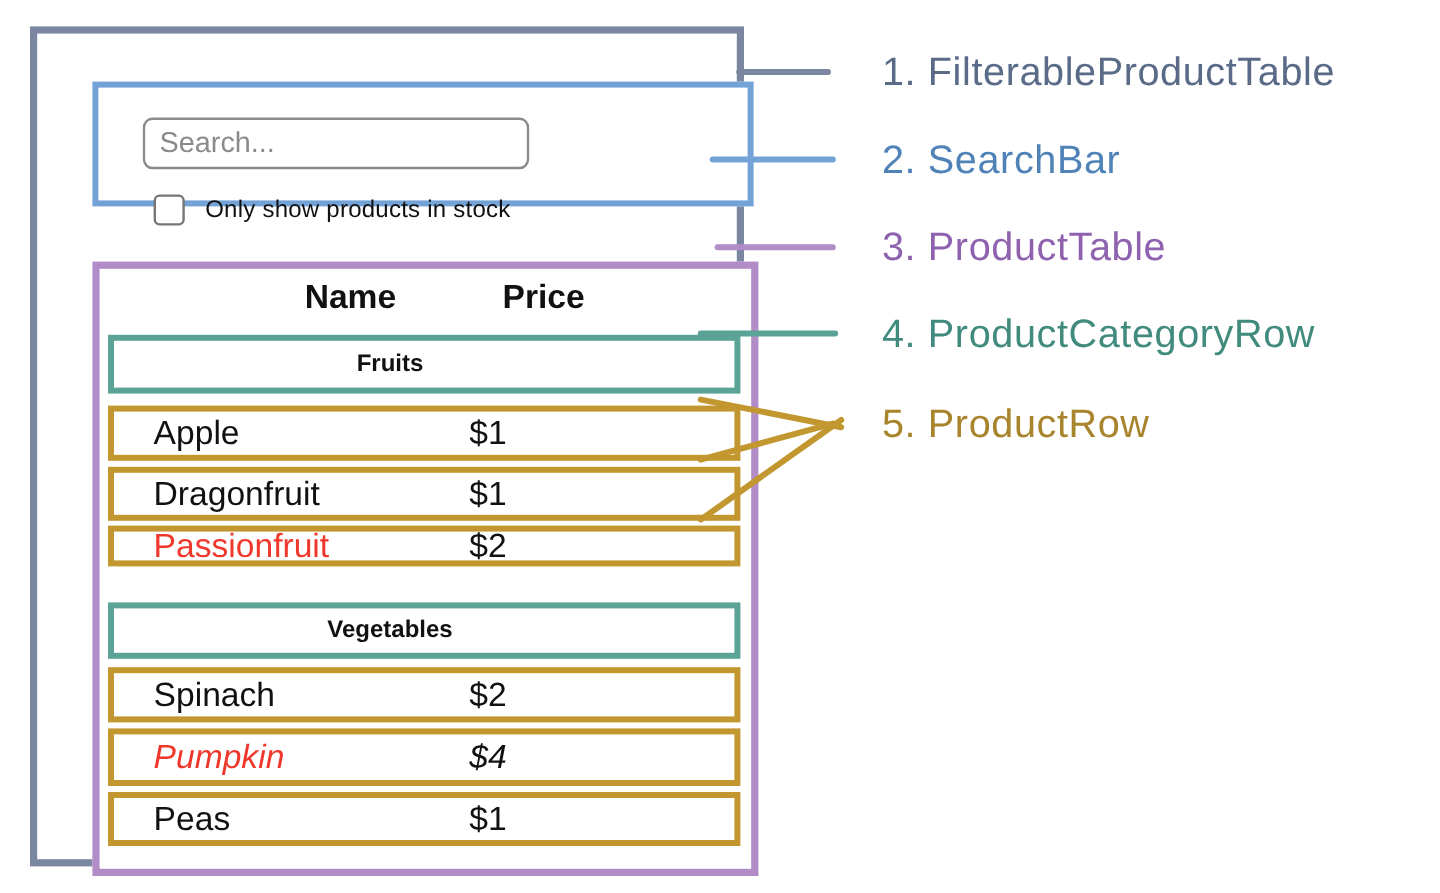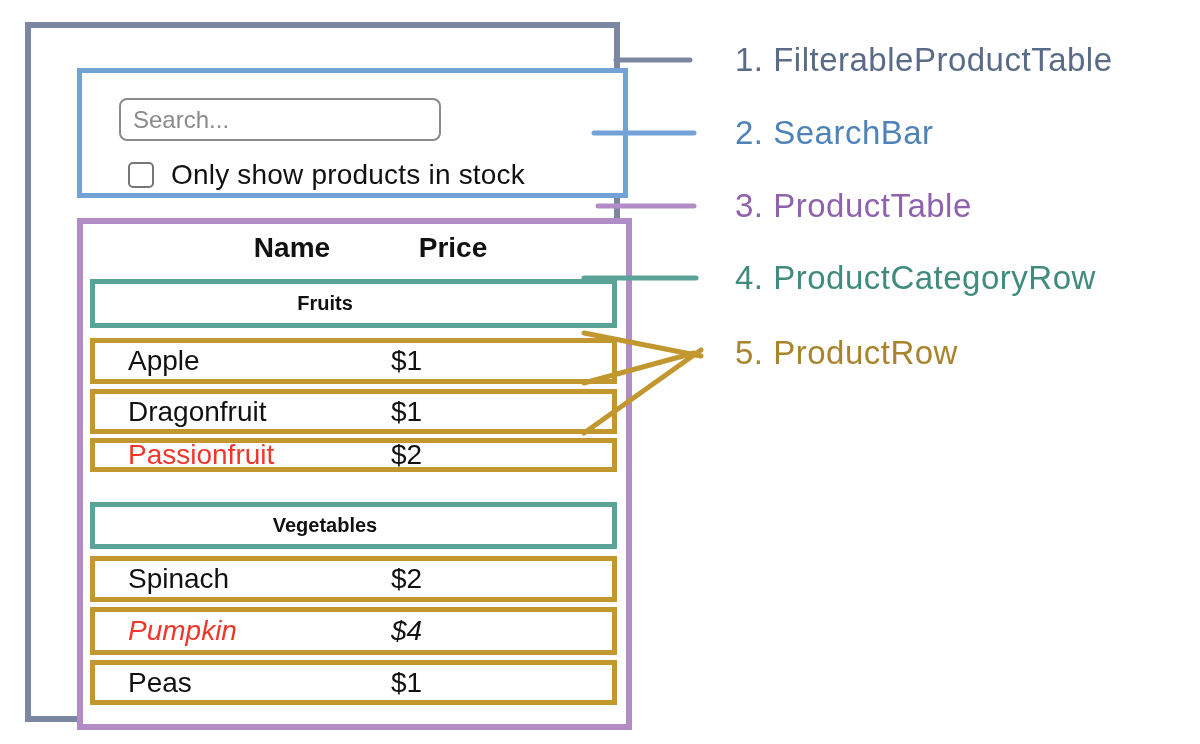--- a/index.html
+++ b/index.html
@@ -12,35 +12,35 @@
     --input-border:#8a8a8a;
   }
   *{box-sizing:border-box;margin:0;padding:0;}
   html,body{width:1200px;height:744px;background:#ffffff;overflow:hidden;
     font-family:"Liberation Sans",sans-serif;}
   .canvas{position:absolute;left:0;top:0;width:1200px;height:744px;}
 
   
   .outer-box{position:absolute;left:25px;top:22px;width:595px;height:700px;
     border:6px solid var(--slate);background:#fff;}
-  .search-bar-box{position:absolute;left:46px;top:40px;width:551px;height:130px;
+  .search-bar-box{position:absolute;left:46px;top:40px;width:551px;height:104px;
     border:5px solid var(--blue);background:#fff;}
   .product-table-box{position:absolute;left:46px;top:190px;width:555px;height:512px;
     border:6px solid var(--purple);background:#fff;}
 
   
   .search-input{position:absolute;left:37px;top:25px;width:322px;height:43px;
     border:2px solid var(--input-border);border-radius:8px;padding:0 12px;
     font-family:"Liberation Sans",sans-serif;font-size:24px;color:#333;outline:none;}
   .search-input::placeholder{color:#8a8a8a;opacity:1;}
   .stock-row{position:absolute;left:46px;top:86px;height:32px;display:flex;
     align-items:center;gap:17px;}
   .checkbox{width:26px;height:26px;border:2px solid #767676;border-radius:5px;
     background:#fff;flex:none;}
-  .stock-label{font-size:28px;color:var(--text);white-space:nowrap;letter-spacing:.2px;}
+  .stock-label{font-size:20px;color:var(--text);white-space:nowrap;letter-spacing:.2px;}
 
   
   .col-header{position:absolute;top:8px;height:32px;font-weight:bold;font-size:28px;
     color:var(--text);text-align:center;line-height:32px;}
   .col-header.name{left:0;width:346px;margin-left:36px;}
   .col-header.price{left:250px;width:240px;}
 
   .trow{position:absolute;left:7px;width:527px;background:#fff;display:flex;
     align-items:center;}
   .cat-row{border:5px solid var(--teal);}

